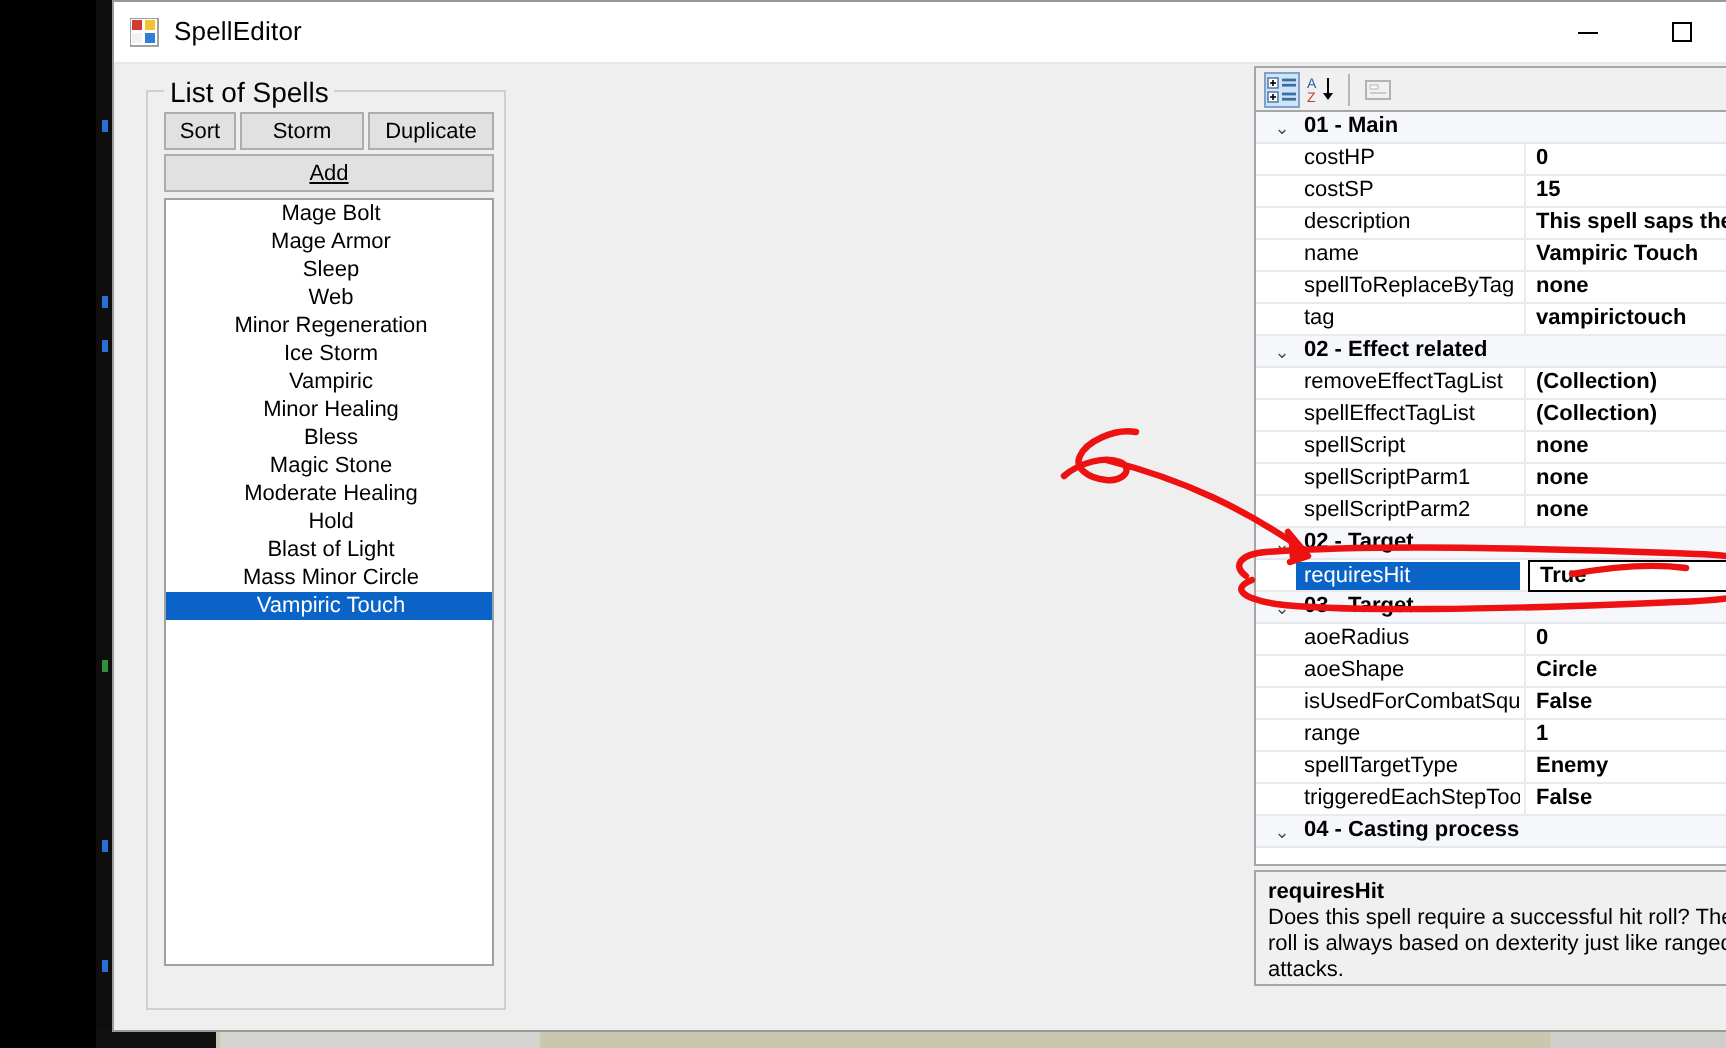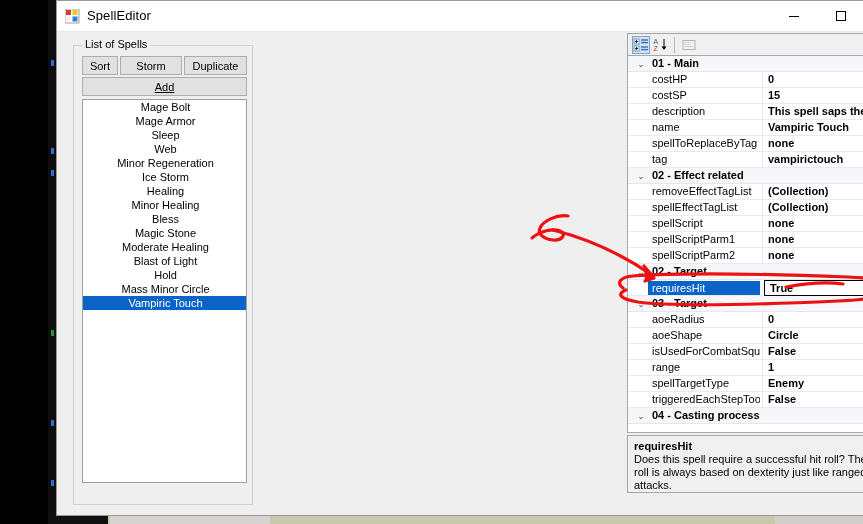--- a/index.html
+++ b/index.html
@@ -48,21 +48,21 @@
   .win-btn.close{right:0px;}
   .win-btn svg{display:block;}
 
   
   .groupbox{
     position:absolute;left:16px;top:44px;width:180px;height:460px;
     border:1px solid #d0d0d0;box-sizing:border-box;
   }
   .gb-label{
     position:absolute;left:8px;top:-8px;background:#efefef;padding:0 3px;
-    font-size:11px;color:#000;
+    font-size:14px;color:#000;
   }
   .btn{
     position:absolute;background:#e1e1e1;border:1px solid #adadad;
     box-sizing:border-box;font-size:11px;color:#000;
     display:flex;align-items:center;justify-content:center;
     font-family:"Liberation Sans",sans-serif;cursor:default;
   }
   .btn-sort{left:25px;top:55px;width:36px;height:19px;}
   .btn-remove{left:63px;top:55px;width:62px;height:19px;}
   .btn-duplicate{left:127px;top:55px;width:63px;height:19px;}
@@ -226,27 +226,27 @@
     <div class="btn btn-duplicate">Duplicate</div>
     <div class="btn btn-add">Add</div>
 
     <div class="spell-list" id="spell-list">
         <div class="spell-item">Mage Bolt</div>
         <div class="spell-item">Mage Armor</div>
         <div class="spell-item">Sleep</div>
         <div class="spell-item">Web</div>
         <div class="spell-item">Minor Regeneration</div>
         <div class="spell-item">Ice Storm</div>
-        <div class="spell-item">Healing</div>
+        <div class="spell-item">Vampiric</div>
         <div class="spell-item">Minor Healing</div>
         <div class="spell-item">Bless</div>
         <div class="spell-item">Magic Stone</div>
         <div class="spell-item">Moderate Healing</div>
+        <div class="spell-item">Hold</div>
         <div class="spell-item">Blast of Light</div>
-        <div class="spell-item">Hold</div>
         <div class="spell-item">Mass Minor Circle</div>
         <div class="spell-item selected">Vampiric Touch</div>
       </div>
 
     <div class="pg-toolbar">
       <div class="tb-btn cat">
         <svg width="16" height="16" viewBox="0 0 16 16">
           <rect x="1" y="2" width="5" height="5" fill="#fff" stroke="#5a7fae" stroke-width="0.8"></rect>
           <line x1="2" y1="4.5" x2="5" y2="4.5" stroke="#000" stroke-width="0.8"></line>
           <line x1="3.5" y1="3" x2="3.5" y2="6" stroke="#000" stroke-width="0.8"></line>

